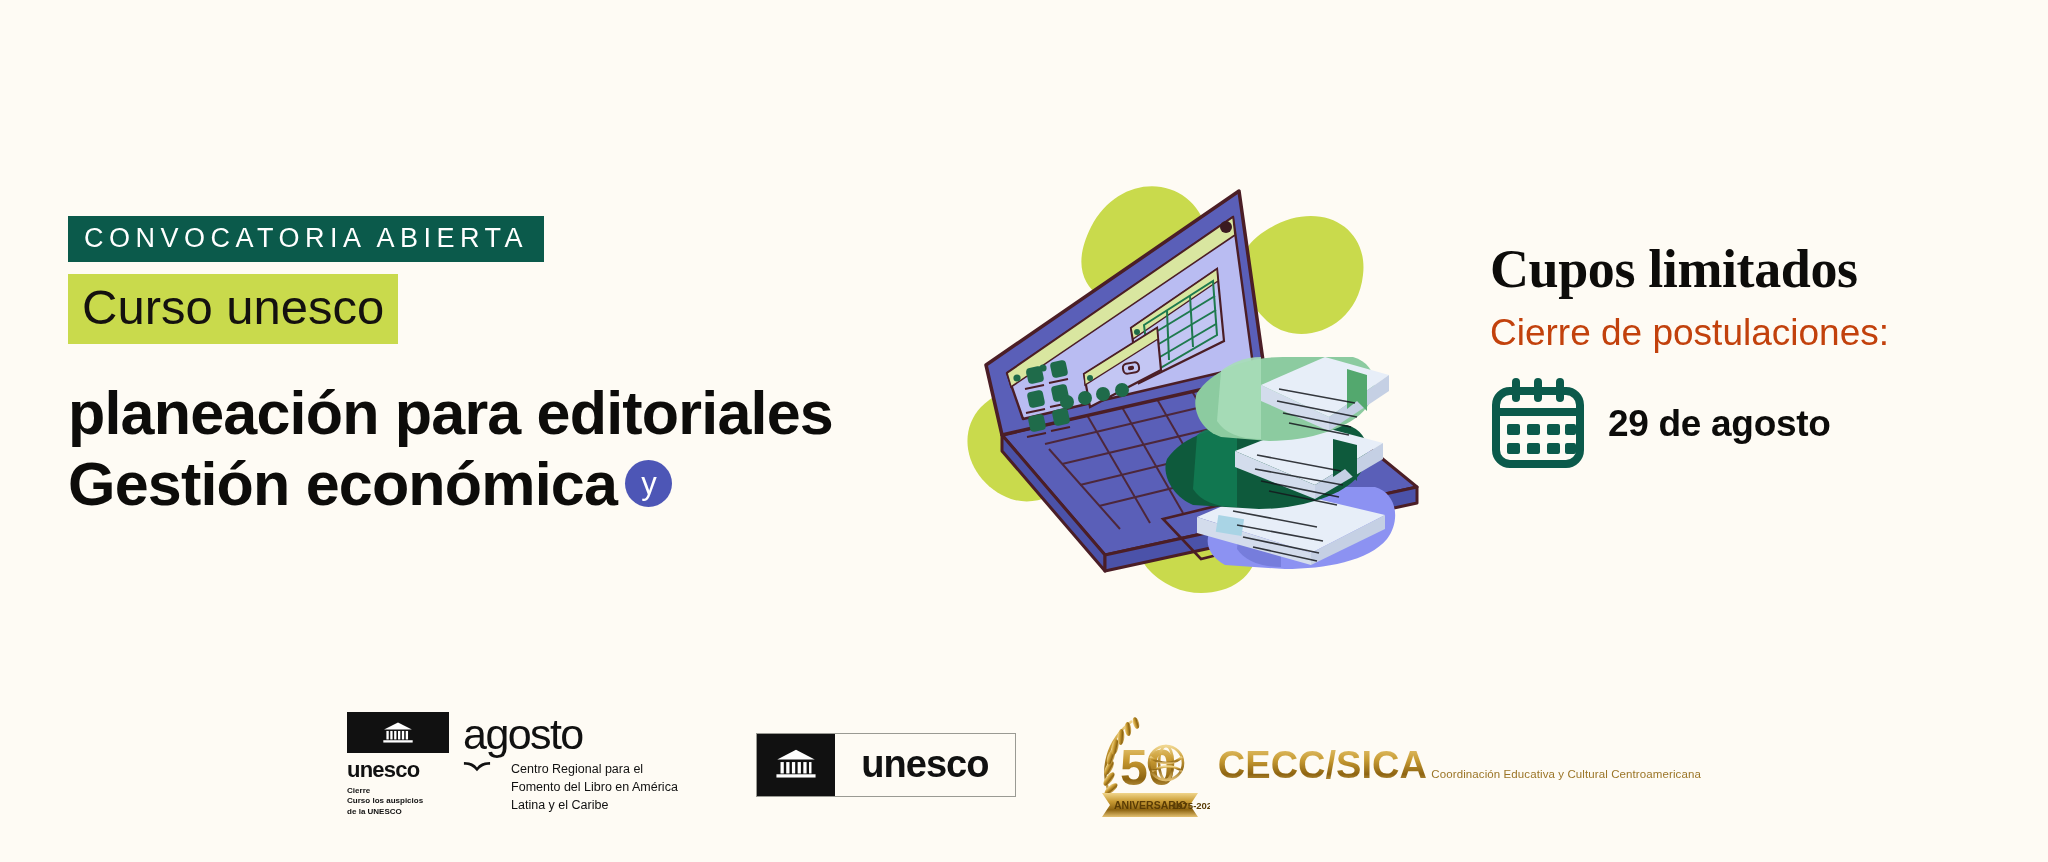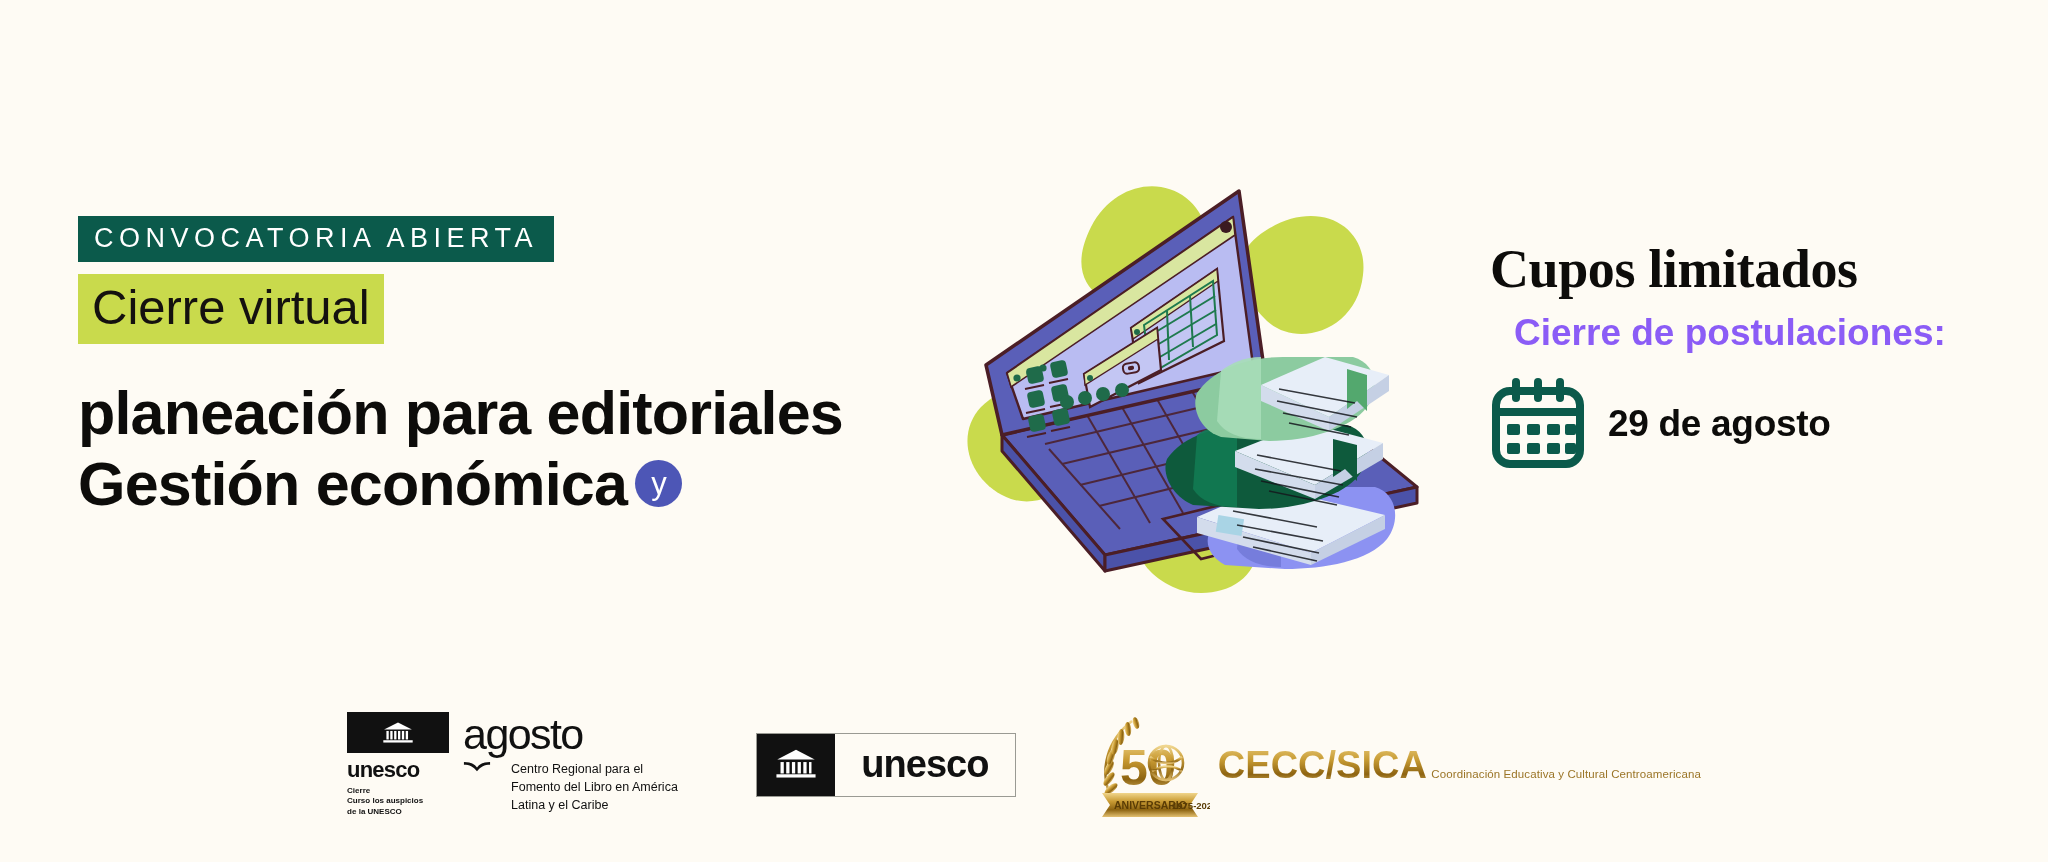--- a/index.html
+++ b/index.html
@@ -14,21 +14,21 @@
     position: relative;
     width: 2048px;
     height: 862px;
     background: #FEFBF4;
     overflow: hidden;
   }
 
   
   .left-block {
     position: absolute;
-    left: 78px;
+    left: 68px;
     top: 216px;
     width: 900px;
   }
   .badge-dark {
     display: inline-block;
     background: #0B5A4B;
     color: #FFFFFF;
     font-size: 27px;
     font-weight: 400;
     letter-spacing: 5.5px;
@@ -90,25 +90,24 @@
     font-size: 54px;
     font-weight: 700;
     color: #0D0C0A;
     letter-spacing: -0.4px;
     line-height: 1.1;
     font-family: Liberation Serif, serif;
   }
   .right-sub {
     margin-top: 14px;
     font-size: 37px;
-    font-weight: 700;
-    color: #8b5cf6;
+    font-weight: 400;
+    color: #c2410c;
     line-height: 1.1;
     font-family: "Liberation Sans", sans-serif;
-    margin-left: 24px;
   }
   .date-row {
     margin-top: 24px;
     display: flex;
     align-items: center;
     gap: 22px;
   }
   .cal-icon {
     flex: 0 0 auto;
     width: 96px;
@@ -258,21 +257,21 @@
   }
 </style>
 </head>
 <body>
 
 <div id="banner">
 
   <div class="left-block">
     <div class="badge-dark">CONVOCATORIA ABIERTA</div>
     <div class="badge-lime-wrap">
-      <span class="badge-lime">Cierre virtual</span>
+      <span class="badge-lime">Curso unesco</span>
     </div>
     <div class="main-title">
       <span class="title-line">planeación para editoriales</span>
       <span class="title-line">
         <span>Gestión económica</span><span class="y-bubble">y</span>
       </span>
     </div>
   </div>
 
   <div class="illustration">

